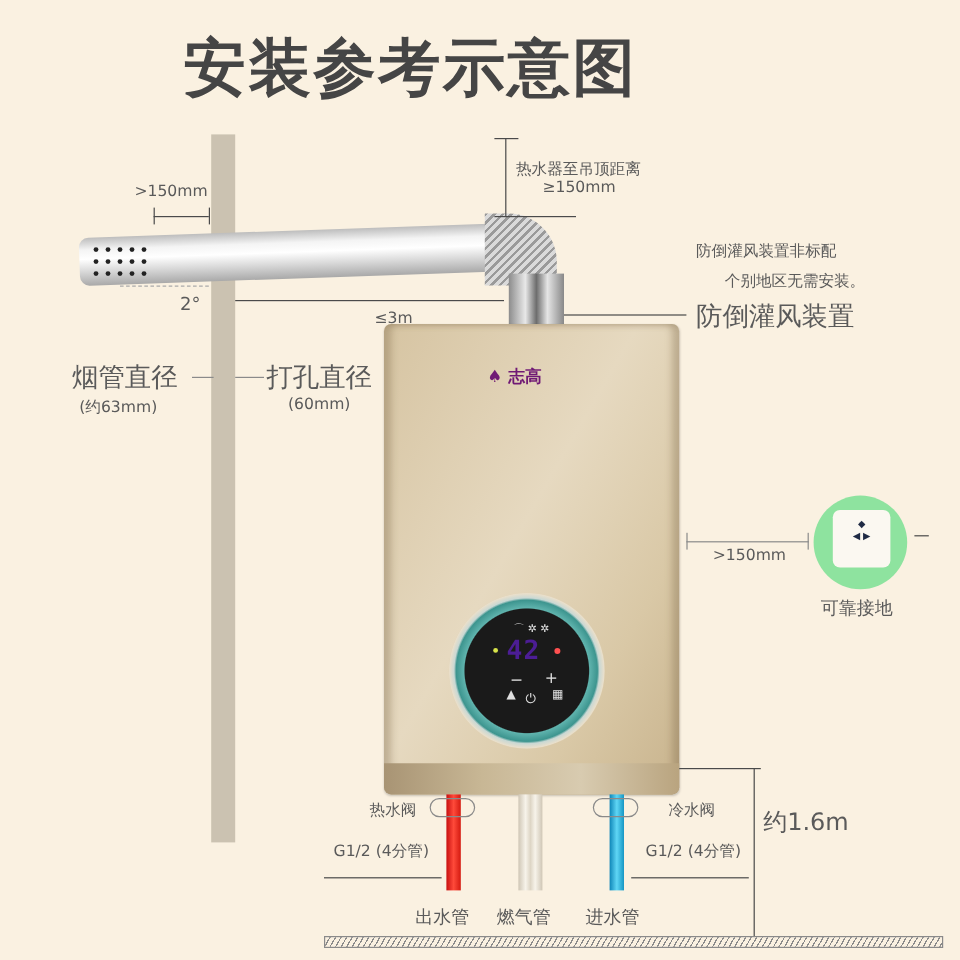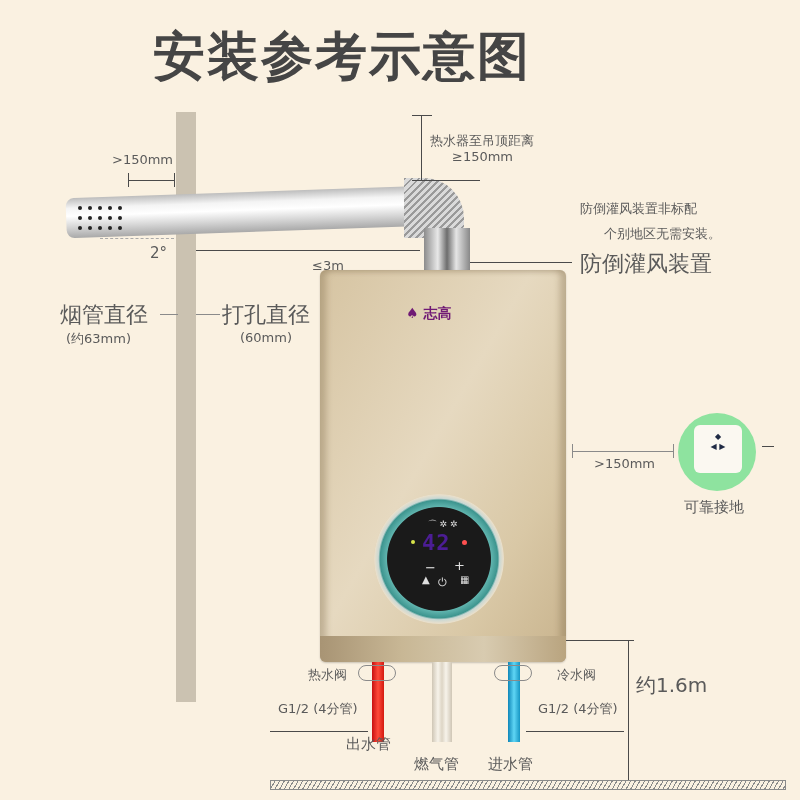--- a/index.html
+++ b/index.html
@@ -179,21 +179,21 @@
 <div class="abs valve" style="left:358px;top:665px;"></div>
 <div class="abs valve" style="left:494px;top:665px;"></div>
 
 <div class="abs lbl sm" style="left:308px;top:666px;">热水阀</div>
 <div class="abs lbl sm" style="left:545px;top:666px;margin-left:12px;">冷水阀</div>
 <div class="abs lbl sm" style="left:278px;top:700px;">G1/2 (4分管)</div>
 <div class="abs lbl sm" style="left:538px;top:700px;">G1/2 (4分管)</div>
 <div class="abs line" style="left:270px;top:731px;width:98px;height:1px;"></div>
 <div class="abs line" style="left:526px;top:731px;width:98px;height:1px;"></div>
 
-<div class="abs lbl md" style="left:346px;top:735px;">出水管</div>
+<div class="abs lbl md" style="left:346px;top:755px;">出水管</div>
 <div class="abs lbl md" style="left:414px;top:755px;">燃气管</div>
 <div class="abs lbl md" style="left:488px;top:755px;">进水管</div>
 
 <div class="abs line" style="left:566px;top:640px;width:68px;height:1px;"></div>
 <div class="abs line" style="left:628px;top:640px;width:1px;height:140px;"></div>
 <div class="abs lbl lg" style="left:636px;top:672px;font-size:20px;">约1.6m</div>
 
 <div class="abs ground"></div>
 
 </body></html>

